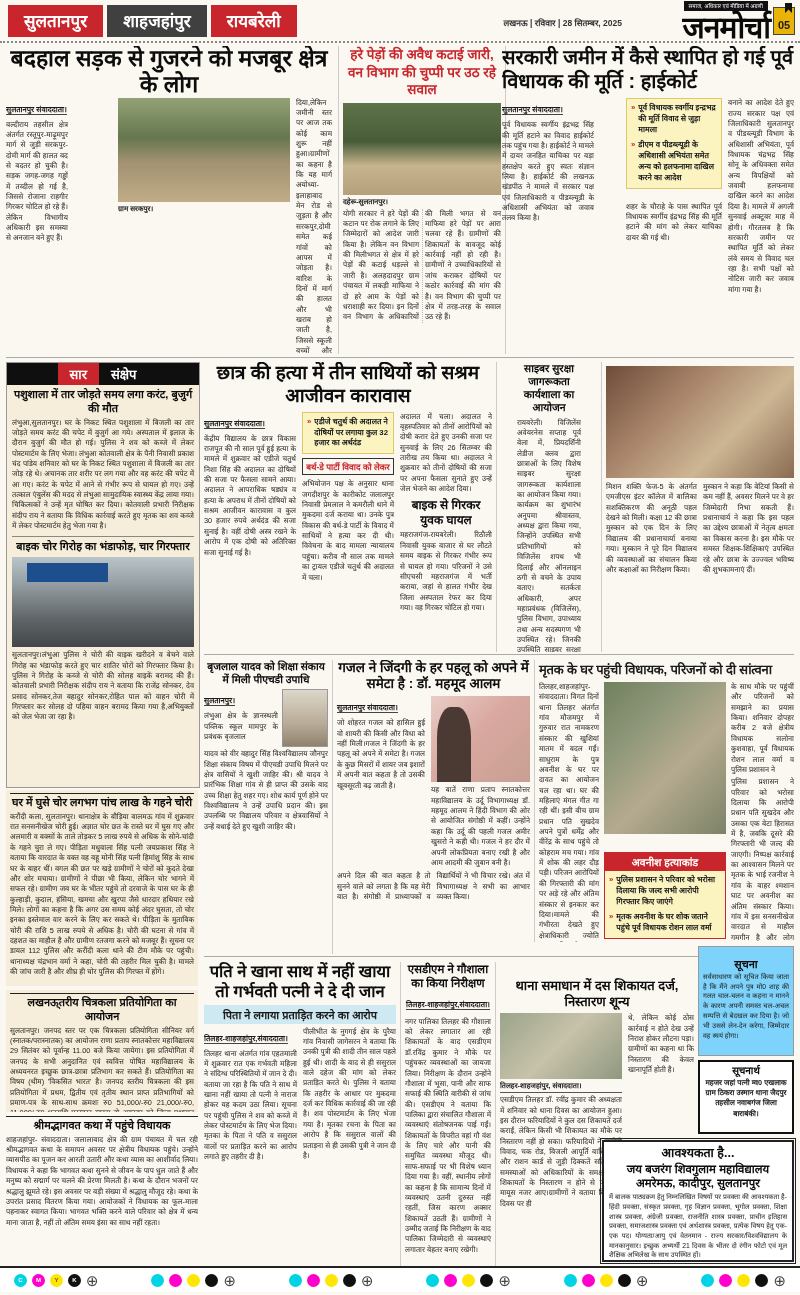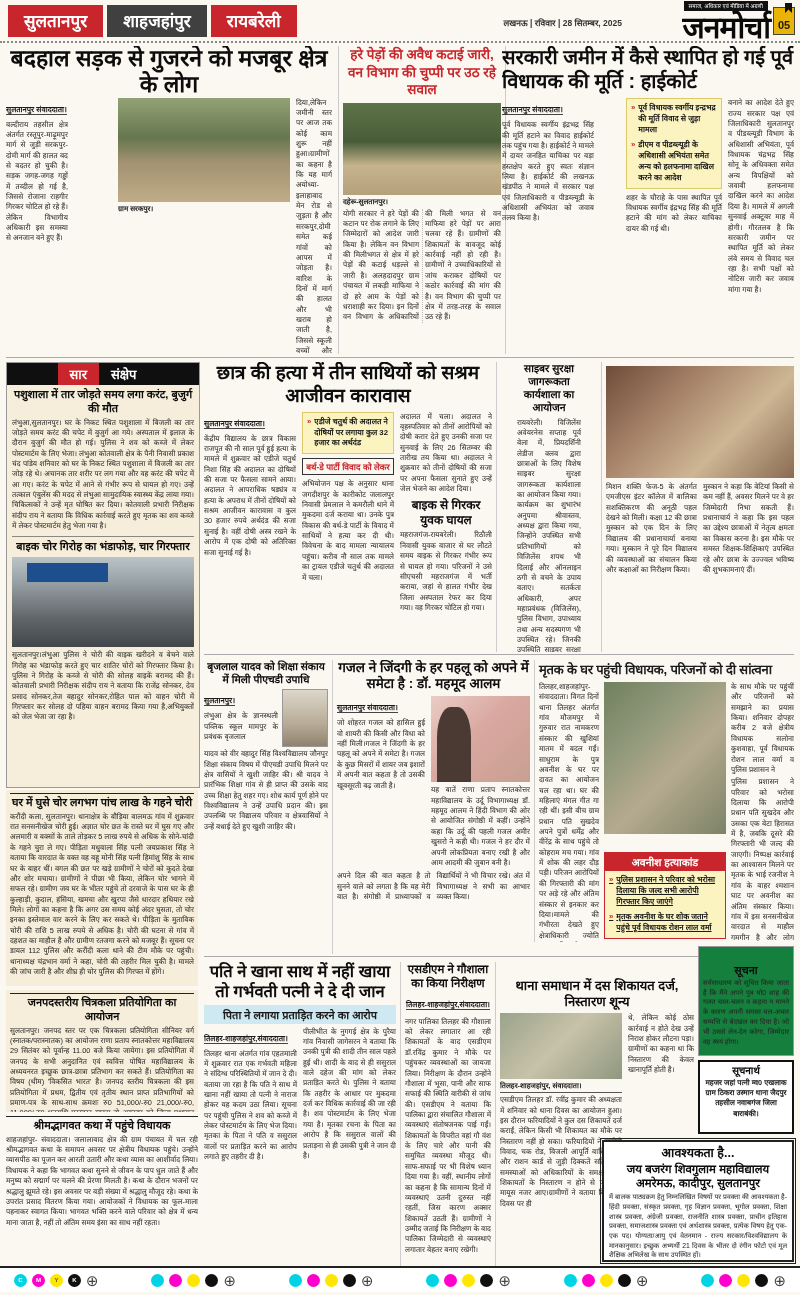--- a/index.html
+++ b/index.html
@@ -42,21 +42,21 @@
           padding:2px 2px;margin:4px 0;}
   .cyansub{background:#cfe9f2;font-size:11px;font-weight:bold;text-align:center;padding:2px 0;margin:3px 0;}
   
   .saarhdr{display:flex;justify-content:center;background:#0f0f0f;}
   .saarhdr .r{background:#c9252c;color:#fff;font-weight:bold;font-size:13px;padding:2px 12px;}
   .saarhdr .k{color:#fff;font-weight:bold;font-size:13px;padding:2px 12px;}
   
   .redbar{background:#c9252c;color:#fff;font-weight:bold;font-size:10.5px;text-align:center;padding:2px 0;}
   .avbox{border:1px solid #c9252c;}
   
-  .notice{background:#15803d;border:1px solid #999;padding:17px 4px;}
+  .notice{background:#7dd3fc;border:1px solid #999;padding:11px 4px;}
   .notice2{border:2px solid #111;background:#fff;padding:3px 4px;}
   .adbox{border:2px solid #222;outline:1px solid #222;outline-offset:1px;background:#fff;padding:4px 5px;z-index:5;}
   
   .ph-road{height:104px;background:linear-gradient(180deg,#93a276 0%,#66764e 38%,#a29272 62%,#c0ac87 100%);}
   .ph-trees{height:92px;background:linear-gradient(180deg,#5f7349 0%,#485c39 42%,#c6b48d 68%,#b5a07c 100%);}
   .ph-bikes{height:90px;background:linear-gradient(180deg,#b9c4c9 0%,#97a0a5 28%,#616669 68%,#43474b 100%);}
   .ph-bikes::before{content:"";position:absolute;left:8%;top:6%;width:45%;height:22%;background:#1d4f8f;}
   .ph-principal{height:112px;background:linear-gradient(135deg,#6e4c39 0%,#a8846a 35%,#cdb694 65%,#8a6b52 100%);}
   .ph-podium{height:86px;background:linear-gradient(135deg,#e9cdc6 0%,#d9a8a0 45%,#c89f92 100%);}
   .ph-podium::before{content:"";position:absolute;left:6%;top:12%;width:34%;height:88%;background:#4a3a33;border-radius:40% 40% 0 0;}
@@ -125,21 +125,21 @@
       </div>
       <div style="width:96px;flex:none;padding-left:26px;">
         <div class="ybox">
           <div class="bl">
               <span>पूर्व विधायक स्वर्गीय इन्द्रभद्र की मूर्ति विवाद से जुड़ा मामला</span>
             </div>
           <div class="bl">
               <span>डीएम व पीडब्ल्यूडी के अधिशासी अभियंता समेत अन्य को हलफनामा दाखिल करने का आदेश</span>
             </div>
         </div>
-        <div class="jbody" style="margin-top:4px;">शहर के चौराहे के पास स्थापित पूर्व विधायक स्वर्गीय इंद्रभद्र सिंह की मूर्ति हटाने की मांग को लेकर याचिका दायर की गई थी।</div>
+        <div class="jbody" style="margin-top:13px;">शहर के चौराहे के पास स्थापित पूर्व विधायक स्वर्गीय इंद्रभद्र सिंह की मूर्ति हटाने की मांग को लेकर याचिका दायर की गई थी।</div>
       </div>
       <div class="jbody" style="flex:1;">बनाने का आदेश देते हुए राज्य सरकार पक्ष एवं जिलाधिकारी सुलतानपुर व पीडब्ल्यूडी विभाग के अधिशासी अभियंता, पूर्व विधायक चंद्रभद्र सिंह सोनू के अधिवक्ता समेत अन्य विपक्षियों को जवाबी हलफनामा दाखिल करने का आदेश दिया है। मामले में अगली सुनवाई अक्टूबर माह में होगी। गौरतलब है कि सरकारी जमीन पर स्थापित मूर्ति को लेकर लंबे समय से विवाद चल रहा है। सभी पक्षों को नोटिस जारी कर जवाब मांगा गया है।</div>
     </div>
   </div>
 
   <div class="hrule" style="left:6px;top:357px;width:788px;"></div>
 
   <div class="art" style="left:6px;top:362px;width:192px;height:424px;border:1px solid #999;background:#f6eeda;">
     <div class="saarhdr">
       <span class="r">सार</span>
@@ -153,21 +153,21 @@
       <div class="jbody" style="margin-top:3px;">सुलतानपुर।लंभुआ पुलिस ने चोरी की बाइक खरीदने व बेचने वाले गिरोह का भंडाफोड़ करते हुए चार शातिर चोरों को गिरफ्तार किया है। पुलिस ने गिरोह के कब्जे से चोरी की सोलह बाइकें बरामद की हैं। कोतवाली प्रभारी निरीक्षक संदीप राय ने बताया कि राजेंद्र सोनकर, देव प्रसाद सोनकर,तेज बहादुर सोनकर,रोहित पाल को वाहन चोरी में गिरफ्तार कर सोलह दो पहिया वाहन बरामद किया गया है,अभियुक्तों को जेल भेजा जा रहा है।</div>
     </div>
   </div>
 
   <div class="art cream" style="left:6px;top:790px;width:192px;height:196px;box-sizing:border-box;">
     <div class="h-sm rule-top">घर में घुसे चोर लगभग पांच लाख के गहने चोरी</div>
     <div class="jbody" style="margin-top:2px;">करौंदी कला, सुलतानपुर। थानाक्षेत्र के बौड़िया बालमऊ गांव में शुक्रवार रात सनसनीखेज चोरी हुई। अज्ञात चोर छत के रास्ते घर में घुस गए और अलमारी व बक्सों के ताले तोड़कर 5 लाख रुपये से अधिक के सोने-चांदी के गहने चुरा ले गए। पीड़िता मधुबाला सिंह पत्नी जयप्रकाश सिंह ने बताया कि वारदात के वक्त वह बहू मोनी सिंह पत्नी हिमांशु सिंह के साथ घर के बाहर थीं। बगल की छत पर खड़े ग्रामीणों ने चोरों को कूदते देखा और शोर मचाया। ग्रामीणों ने पीछा भी किया, लेकिन चोर भागने में सफल रहे। ग्रामीण जब घर के भीतर पहुंचे तो दरवाजे के पास घर के ही कुल्हाड़ी, कुदाल, हंसिया, खमचा और खुरपा जैसे धारदार हथियार रखे मिले। लोगों का कहना है कि अगर उस समय कोई अंदर घुसता, तो चोर इनका इस्तेमाल वार करने के लिए कर सकते थे। पीड़िता के मुताबिक चोरी की राशि 5 लाख रुपये से अधिक है। चोरी की घटना से गांव में दहशत का माहौल है और ग्रामीण रतजगा करने को मजबूर हैं। सूचना पर डायल 112 पुलिस और करौंदी कला थाने की टीम मौके पर पहुंची। थानाध्यक्ष चंद्रभान वर्मा ने कहा, चोरी की तहरीर मिल चुकी है। मामले की जांच जारी है और शीघ्र ही चोर पुलिस की गिरफ्त में होंगे।</div>
   </div>
 
   <div class="art cream" style="left:6px;top:990px;width:192px;height:122px;box-sizing:border-box;">
-    <div class="h-sm rule-top">जनपदस्तरीय चित्रकला प्रतियोगिता का आयोजन</div>
+    <div class="h-sm rule-top">लखनऊ्तरीय चित्रकला प्रतियोगिता का आयोजन</div>
     <div class="jbody" style="margin-top:2px;">सुलतानपुर। जनपद स्तर पर एक चित्रकला प्रतियोगिता सीनियर वर्ग (स्नातक/परास्नातक) का आयोजन राणा प्रताप स्नातकोत्तर महाविद्यालय 29 सितंबर को पूर्वान्ह 11.00 बजे किया जायेगा। इस प्रतियोगिता में जनपद के सभी अनुदानित एवं स्ववित्त पोषित महाविद्यालय के अध्ययनरत इच्छुक छात्र-छात्रा प्रतिभाग कर सकते हैं। प्रतियोगिता का विषय (थीम) 'विकसित भारत' है। जनपद स्तरीय चित्रकला की इस प्रतियोगिता में प्रथम, द्वितीय एवं तृतीय स्थान प्राप्त प्रतिभागियों को प्रमाण-पत्र के साथ-साथ क्रमशः रु0 51,000/-रु0 21,000/-रु0, 11,000/-रु0 धनराशि पुरस्कार स्वरुप दो अक्टूबर को जिला प्रशासन द्वारा प्रदान किया जायेगा। यह जानकारी प्रो0(डॉ0) डी0 के0 त्रिपाठी प्राचार्य एवं जनपद नोडल अधिकारी (उच्च शिक्षा) राणा प्रताप पी0जी0 कालेज ने प्रदान की।</div>
   </div>
 
   <div class="art" style="left:6px;top:1116px;width:192px;height:146px;">
     <div class="h-sm rule-top">श्रीमद्भागवत कथा में पहुंचे विधायक</div>
     <div class="jbody" style="margin-top:2px;">शाहजहांपुर- संवाददाता। जलालाबाद क्षेत्र की ग्राम पंचायत में चल रही श्रीमद्भागवत कथा के समापन अवसर पर क्षेत्रीय विधायक पहुंचे। उन्होंने व्यासपीठ का पूजन कर आरती उतारी और कथा व्यास का आशीर्वाद लिया। विधायक ने कहा कि भागवत कथा सुनने से जीवन के पाप धुल जाते हैं और मनुष्य को सद्मार्ग पर चलने की प्रेरणा मिलती है। कथा के दौरान भजनों पर श्रद्धालु झूमते रहे। इस अवसर पर बड़ी संख्या में श्रद्धालु मौजूद रहे। कथा के उपरांत प्रसाद वितरण किया गया। आयोजकों ने विधायक का फूल-माला पहनाकर स्वागत किया। भागवत भक्ति करने वाले परिवार को क्षेत्र में धन्य माना जाता है, नहीं तो अंतिम समय इंसा का साथ नहीं रहता।</div>
   </div>
 
   <div class="art" style="left:204px;top:362px;width:288px;height:290px;">
     <div class="h-md">छात्र की हत्या में तीन साथियों को सश्रम आजीवन कारावास</div>
@@ -236,21 +236,21 @@
   </div>
 
   <div class="art" style="left:534px;top:660px;width:260px;height:282px;border-left:1px solid #ccc;padding-left:4px;box-sizing:border-box;">
     <div style="font-size:13px;font-weight:bold;white-space:nowrap;letter-spacing:-0.2px;">मृतक के घर पहुंची विधायक, परिजनों को दी सांत्वना</div>
     <div class="flexr" style="margin-top:4px;gap:5px;">
       <div class="jbody" style="width:60px;flex:none;">तिलहर,शाहजहांपुर-संवाददाता। विगत दिनों थाना तिलहर अंतर्गत गांव मौजमपुर में गुरुवार रात नामकरण संस्कार की खुशियां मातम में बदल गईं। साधुराम के पुत्र अवनीश के घर पर दावत का आयोजन चल रहा था। घर की महिलाएं मंगल गीत गा रही थीं। इसी बीच ग्राम प्रधान पति सुखदेव अपने पुत्रों धर्मेंद्र और वीरेंद्र के साथ पहुंचे तो कोहराम मच गया। गांव में शोक की लहर दौड़ पड़ी। परिजन आरोपियों की गिरफ्तारी की मांग पर अड़े रहे और अंतिम संस्कार से इनकार कर दिया।मामले की गंभीरता देखते हुए क्षेत्राधिकारी ज्योति यादव पुलिस टीम</div>
       <div style="width:122px;flex:none;">
         <div class="photo ph-crowd"></div>
         <div class="avbox" style="margin-top:18px;">
           <div class="redbar">अवनीश हत्याकांड</div>
-          <div class="ybox" style="border:none;text-decoration:underline;">
+          <div class="ybox" style="border:none;">
             <div class="bl">
                 <span>पुलिस प्रशासन ने परिवार को भरोसा दिलाया कि जल्द सभी आरोपी गिरफ्तार किए जाएंगे</span>
               </div>
             <div class="bl">
                 <span>मृतक अवनीश के घर शोक जताने पहुंचे पूर्व विधायक रोशन लाल वर्मा</span>
               </div>
           </div>
         </div>
       </div>
       <div style="flex:1;">

